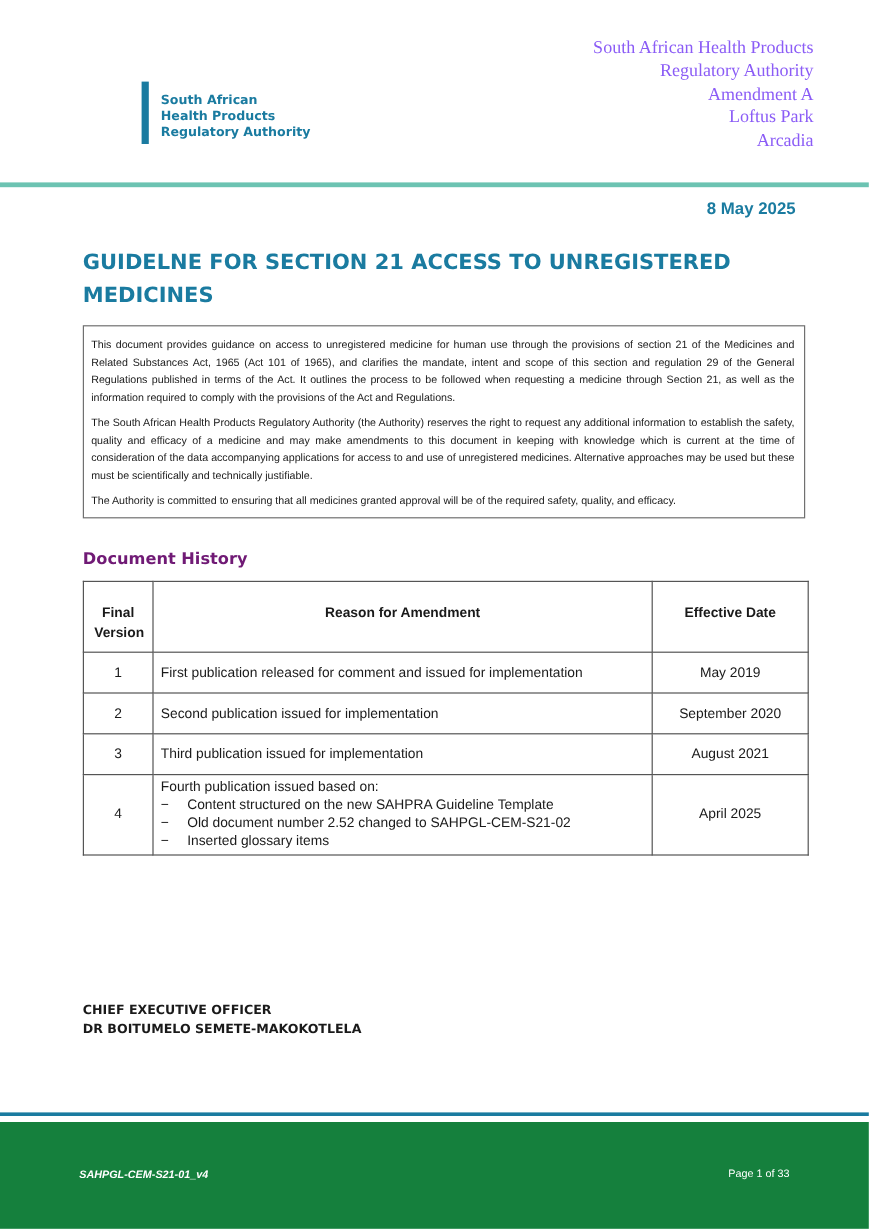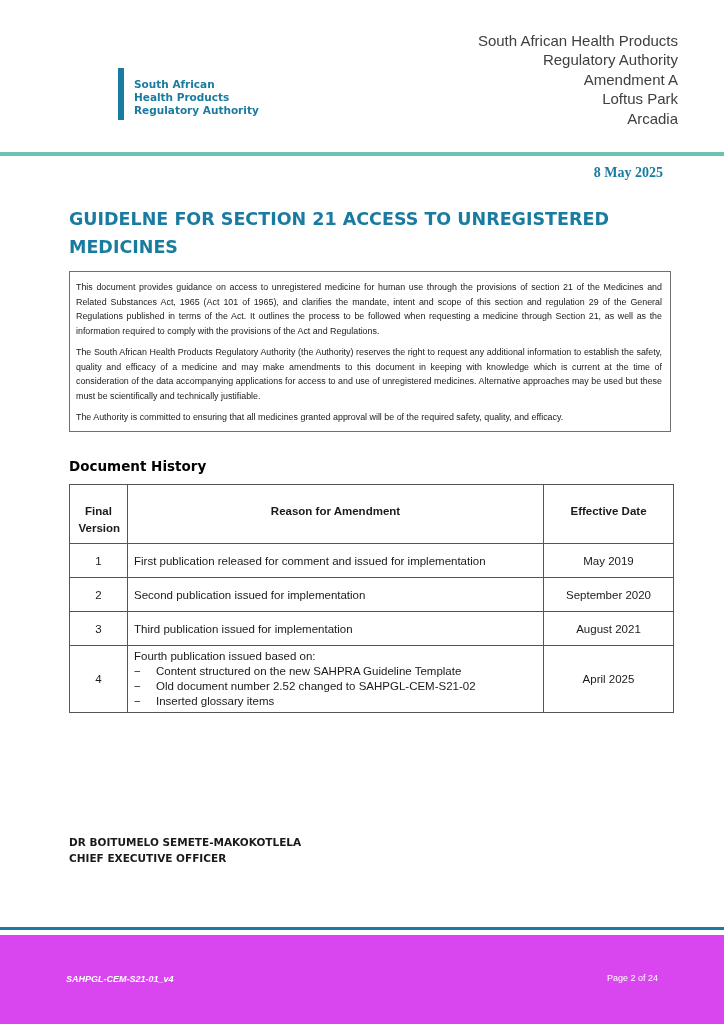--- a/index.html
+++ b/index.html
@@ -7,48 +7,48 @@
            font-family: "Liberation Sans", sans-serif; color: #1a1a1a; }
     .logo { position: absolute; left: 40px; top: 30px; width: 220px; height: 95px; }
     .logo-letters { position: absolute; left: 0; top: 0; font-family: "Liberation Sans", sans-serif;
                     font-weight: bold; font-size: 52px; letter-spacing: 1px; line-height: 52px; }
     .logo-sa { color: #4bbcb0; }
     .logo-hpra { color: #1a7ba0; }
     .logo-bar { position: absolute; left: 78px; top: 38px; width: 6px; height: 52px; background: #1a7ba0; }
     .logo-sub { position: absolute; left: 94px; top: 48px; font-family: "DejaVu Sans", sans-serif;
                 font-weight: bold; font-size: 10.5px; line-height: 13px; color: #1a7ba0; }
     .address { position: absolute; right: 46px; top: 31px; text-align: right;
-               font-family: Liberation Sans, sans-serif; font-size: 15px; line-height: 19.4px; color: #404040; }
+               font-family: Liberation Serif, serif; font-size: 15px; line-height: 19.4px; color: #8b5cf6; }
     .top-rule { position: absolute; left: 0; top: 152px; width: 724px; height: 4px; background: #6cc3b2; }
-    .date { position: absolute; right: 61px; top: 165px; font-family: Liberation Serif, serif;
+    .date { position: absolute; right: 61px; top: 165px; font-family: Liberation Sans, sans-serif;
             font-weight: bold; font-size: 14px; color: #1a7ba0; }
     .title { position: absolute; left: 69px; top: 205px; width: 600px; font-family: "DejaVu Sans", sans-serif;
              font-weight: bold; font-size: 17.5px; line-height: 28px; color: #1a7ba0; }
     .summary-box { position: absolute; left: 69px; top: 271px; width: 586px; border: 1px solid #707070;
                    padding: 8px 8px 6px 6px; font-family: "Liberation Sans", sans-serif; font-size: 8.9px;
                    line-height: 14.5px; text-align: justify; color: #1a1a1a; }
     .summary-box p { margin: 0 0 7px 0; }
     .summary-box p:last-child { margin-bottom: 0; }
     .hist-heading { position: absolute; left: 69px; top: 458px; font-family: "DejaVu Sans", sans-serif;
-                    font-weight: bold; font-size: 13.5px; color: #000000; }
+                    font-weight: bold; font-size: 13.5px; color: #701a75; }
     table.history { position: absolute; left: 69px; top: 484px; width: 605px; border-collapse: collapse;
                     font-family: "Liberation Sans", sans-serif; font-size: 11.5px; color: #1a1a1a; }
     table.history th, table.history td { border: 1px solid #555; padding: 0 6px; }
     table.history th { font-weight: bold; vertical-align: top; height: 40px; padding-top: 18px; line-height: 17px; }
     table.history td.ver { width: 45px; text-align: center; }
     table.history td.date-cell { width: 117px; text-align: center; }
     table.history tr.row td { height: 33px; }
     table.history tr.row-multi td { height: 66px; }
     .reason-lines div { line-height: 15px; }
     .reason-lines .bullet { padding-left: 0; }
     .reason-lines .bullet span.dash { display: inline-block; width: 22px; }
     .signatory { position: absolute; left: 69px; top: 834px; font-family: "DejaVu Sans", sans-serif;
                  font-weight: bold; font-size: 10.5px; line-height: 16px; color: #1a1a1a; }
     .footer-rule { position: absolute; left: 0; top: 927px; width: 724px; height: 3px; background: #1a7ba0; }
-    .footer { position: absolute; left: 0; top: 935px; width: 724px; height: 89px; background: #d946ef; }
+    .footer { position: absolute; left: 0; top: 935px; width: 724px; height: 89px; background: #15803d; }
     .footer-doc { position: absolute; left: 66px; top: 39px; font-family: "Liberation Sans", sans-serif;
                   font-style: italic; font-weight: bold; font-size: 9px; color: #ffffff; }
     .footer-page { position: absolute; right: 66px; top: 38px; font-family: "Liberation Sans", sans-serif;
                    font-size: 9px; color: #ffffff; }
   </style>
 </head>
 <body>
 
 <div class="logo">
   <div class="logo-bar"></div>
@@ -114,21 +114,21 @@
           <div class="bullet"><span class="dash">−</span><span>Old document number 2.52 changed to SAHPGL-CEM-S21-02</span></div>
           <div class="bullet"><span class="dash">−</span><span>Inserted glossary items</span></div>
         </div>
       </td>
       <td class="date-cell">April 2025</td>
     </tr>
   </tbody>
 </table>
 
 <div class="signatory">
+  <div>CHIEF EXECUTIVE OFFICER</div>
   <div>DR BOITUMELO SEMETE-MAKOKOTLELA</div>
-  <div>CHIEF EXECUTIVE OFFICER</div>
 </div>
 
 <div class="footer-rule"></div>
 <div class="footer">
   <div class="footer-doc">SAHPGL-CEM-S21-01_v4</div>
-  <div class="footer-page">Page 2 of 24</div>
+  <div class="footer-page">Page 1 of 33</div>
 </div>
 
 </body></html>

